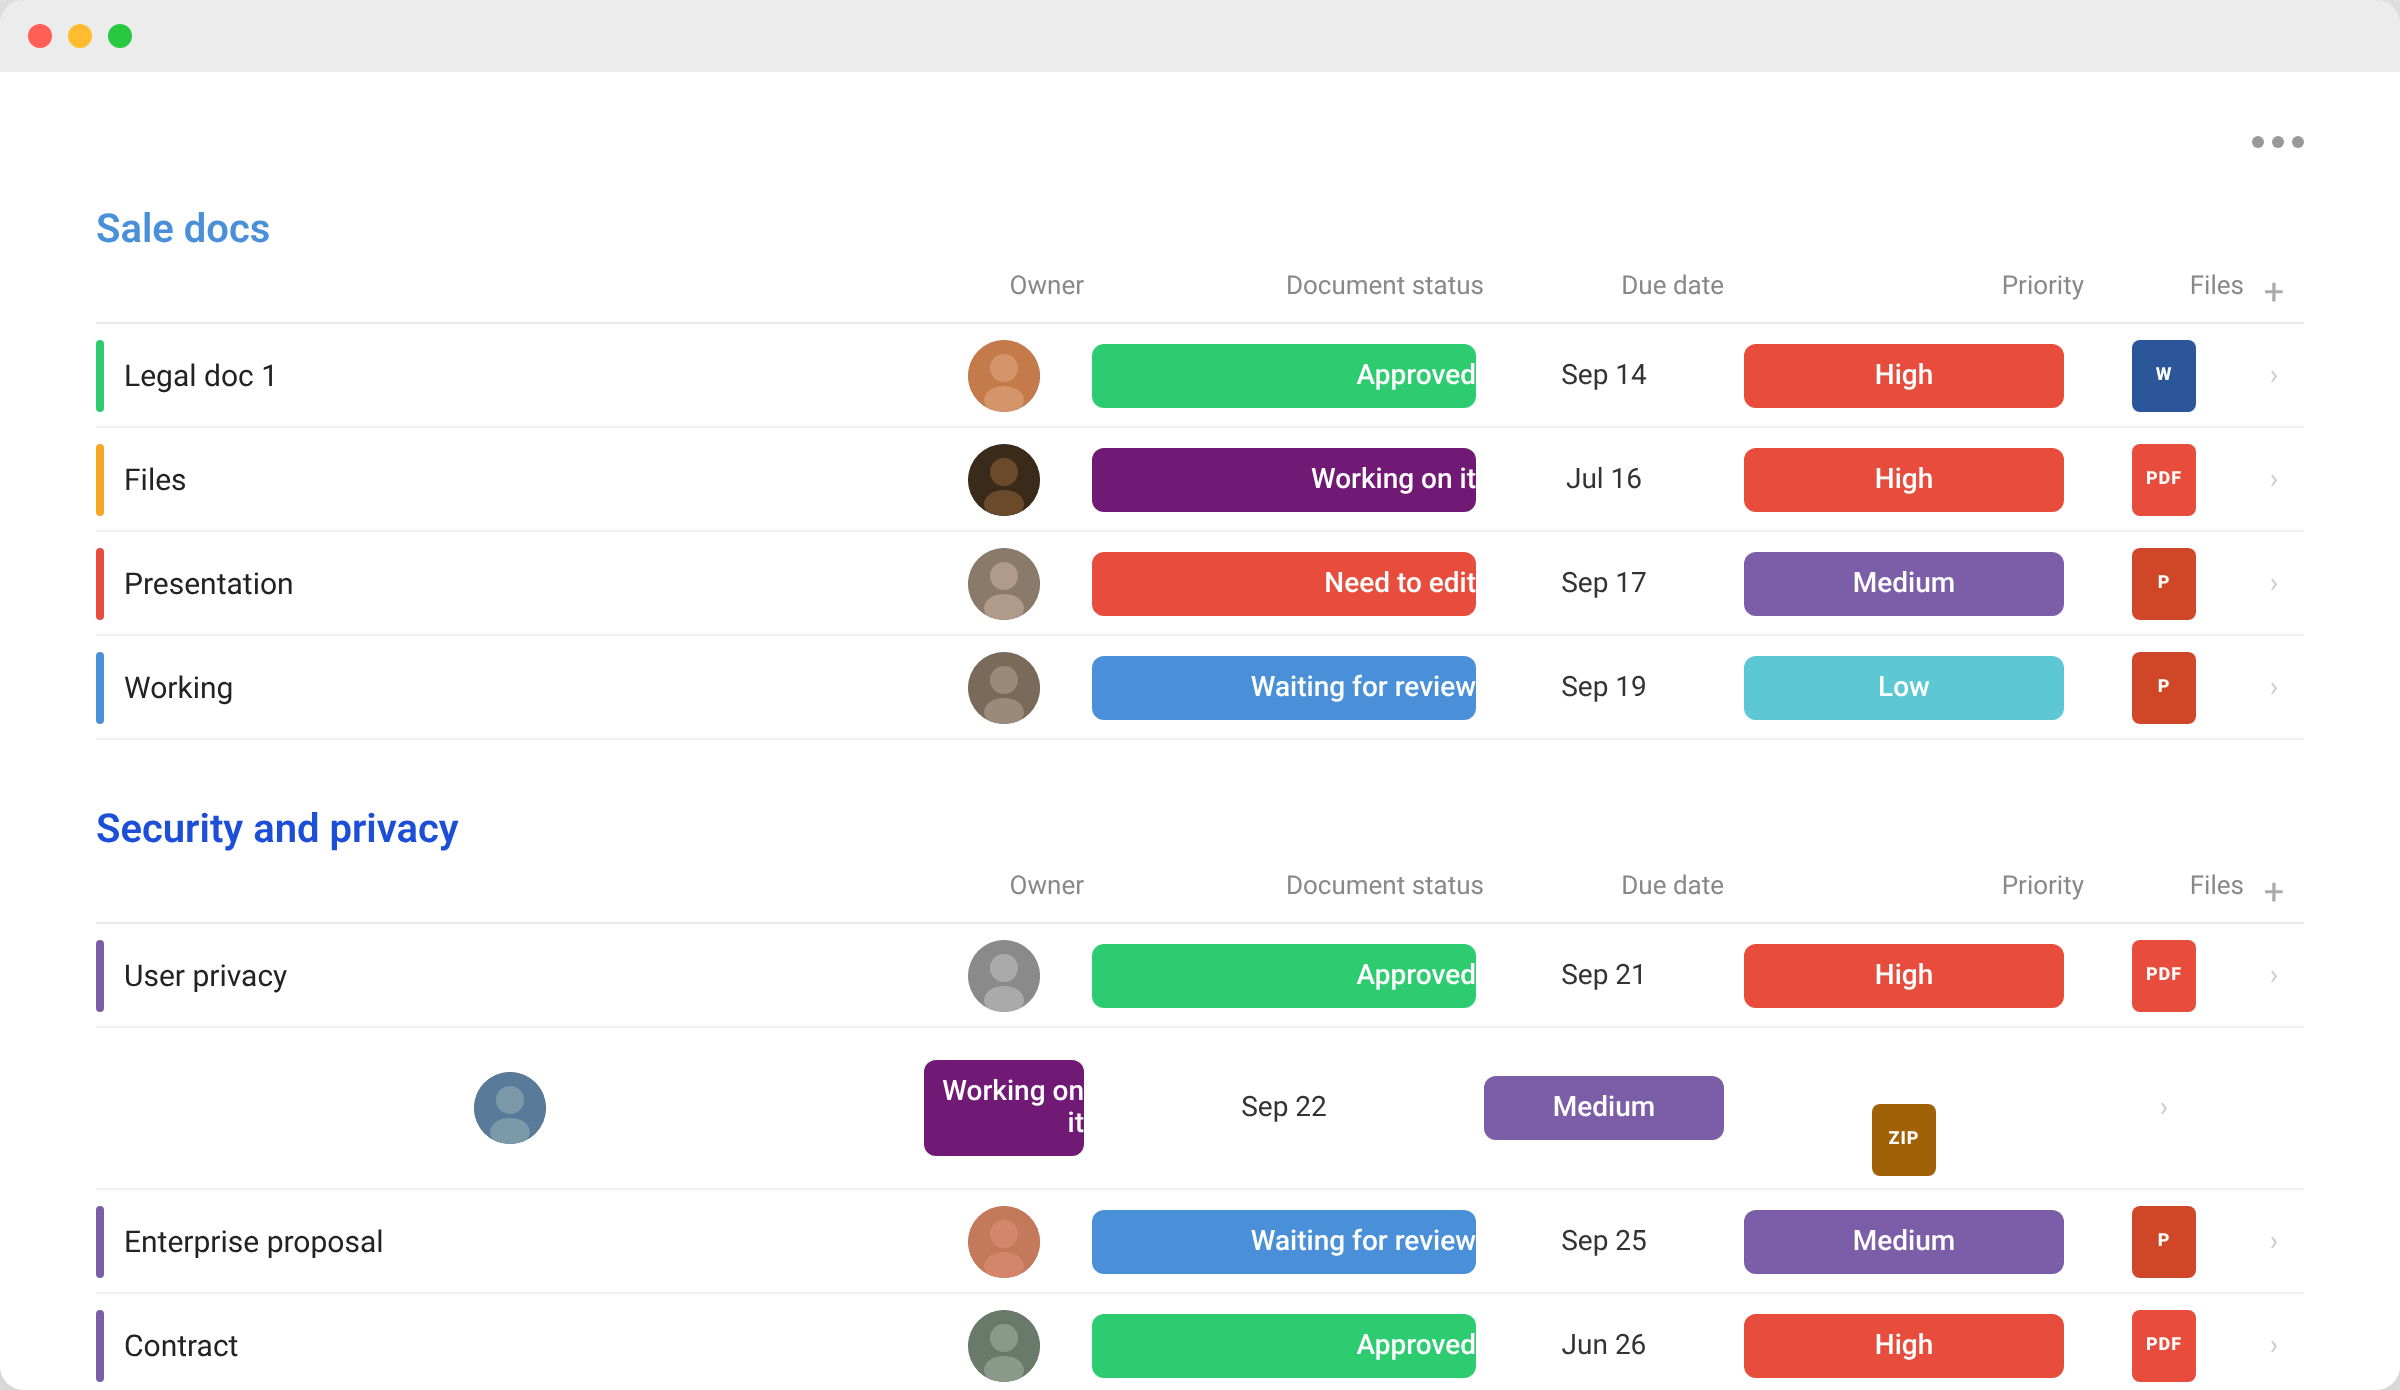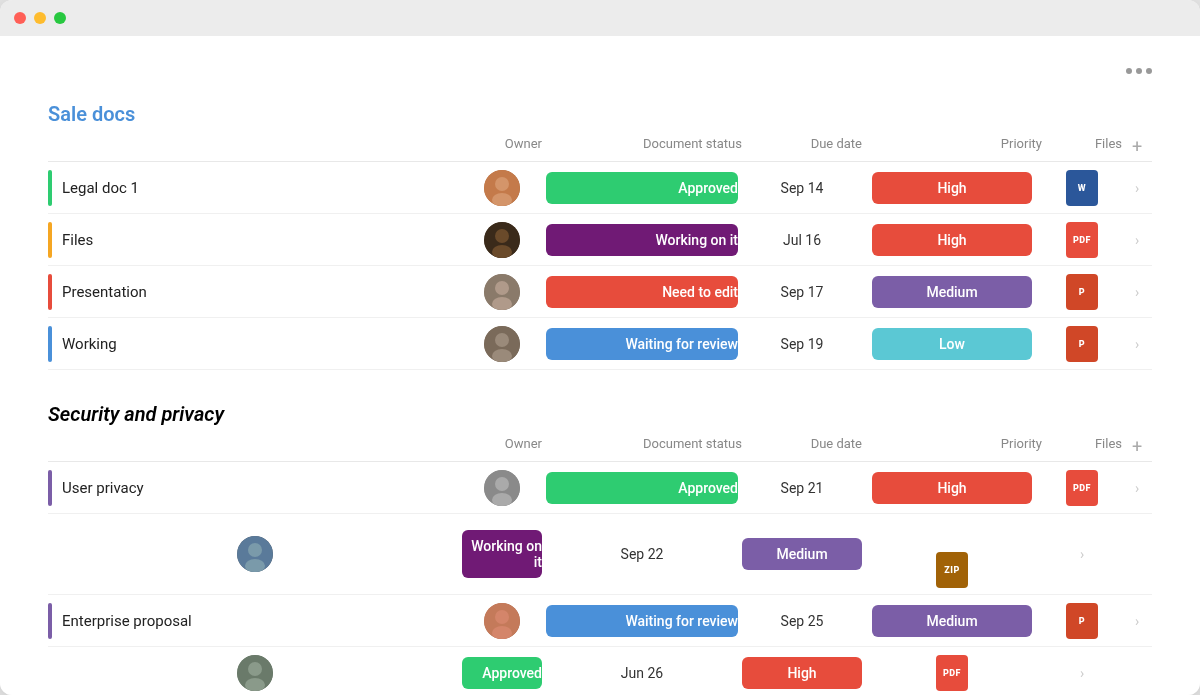--- a/index.html
+++ b/index.html
@@ -64,21 +64,21 @@
     .section-header-row {
       display: flex;
       align-items: center;
       margin-bottom: 6px;
     }
     .section-title {
       font-size: 20px;
       font-weight: 600;
     }
     .section-title.blue { color: #4a90d9; }
-    .section-title.purple { color: #000000; font-style: italic; }
+    .section-title.purple { color: #1d4ed8; }
     .col-headers {
       display: grid;
       grid-template-columns: 1fr 80px 200px 120px 180px 80px 30px;
       padding: 4px 0 4px 12px;
       color: #888;
       font-size: 13px;
       border-bottom: 1px solid #e8e8e8;
     }
     .col-header {
       text-align: right;
@@ -447,20 +447,24 @@
             <div class="files-cell">
               <div class="file-icon file-ppt">
                 <span class="file-label">P</span>
               </div>
             </div>
             <div class="chevron-cell">
               <span>›</span>
             </div>
           </div>
           <div class="table-row">
+            <div class="row-name">
+      <div class="left-border" style="background:#7b5ea7"></div>
+      <span class="name-text">Contract</span>
+    </div>
             <div class="owner-cell">
               <div class="avatar av8">
                 <svg width="36" height="36" viewBox="0 0 36 36" xmlns="http://www.w3.org/2000/svg">
       <circle cx="18" cy="18" r="18" fill="#6a7a6a"></circle>
       <circle cx="18" cy="14" r="7" fill="#8a9a8a"></circle>
       <ellipse cx="18" cy="30" rx="10" ry="7" fill="#8a9a8a"></ellipse>
     </svg>
               </div>
             </div>
             <div class="status-cell">

